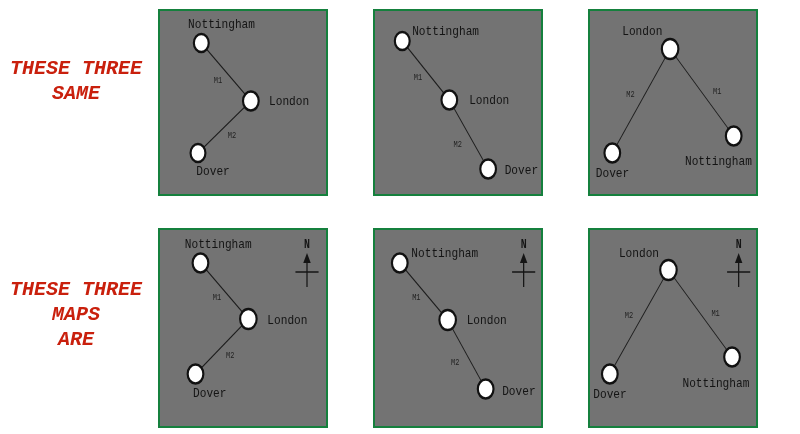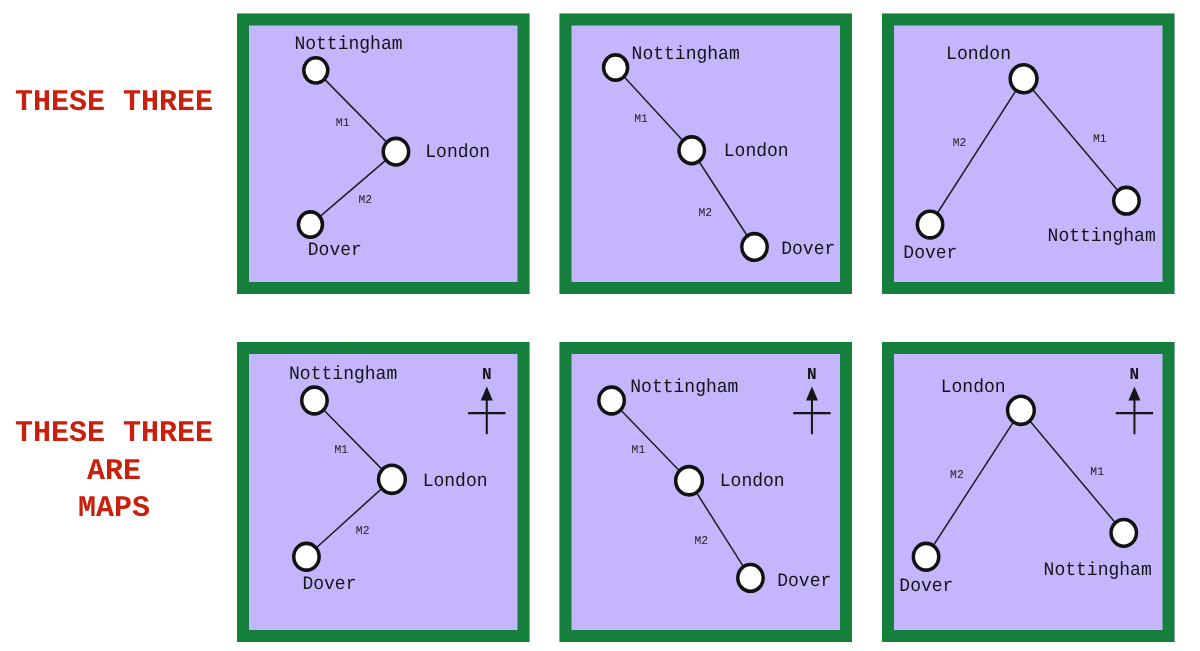--- a/index.html
+++ b/index.html
@@ -16,29 +16,29 @@
     left: 0;
     width: 152px;
     text-align: center;
     color: #c9200d;
     font-weight: 700;
     font-size: 20px;
     line-height: 25px;
     letter-spacing: 0px;
     white-space: nowrap;
   }
-  .caption div { white-space: nowrap; }
+  .caption div { white-space: nowrap; font-style: italic; }
   .caption-graphs { top: 56px; }
   .caption-maps   { top: 277px; }
   .panel {
     position: absolute;
-    width: 195px;
-    border: 8px solid #15803d;
+    width: 170px;
+    border: 2px solid #15803d;
     box-sizing: border-box;
-    background: #c4b5fd;
+    background: #737373;
   }
   .panel-top { top: 9px; height: 187px; }
   .panel-bottom { top: 228px; height: 200px; }
   .col-1 { left: 158px; }
   .col-2 { left: 373px; }
   .col-3 { left: 588px; }
   .panel svg { display: block; width: 100%; height: 100%; }
   .edge { stroke: #1c1c1c; stroke-width: 1.1; }
   .node { fill: #ffffff; stroke: #111111; stroke-width: 2.6; }
   text.city { font-family: "Liberation Mono", "DejaVu Sans Mono", monospace; font-size: 13.5px; fill: #141414; }
@@ -47,25 +47,26 @@
   .compass-line { stroke: #141414; stroke-width: 1.5; }
   .compass-head { fill: #141414; }
 </style>
 </head>
 <body>
 
 <div class="stage">
 
   <div class="caption caption-graphs">
     <div>THESE THREE</div>
+    <div>SAME</div>
   </div>
   <div class="caption caption-maps">
     <div>THESE THREE</div>
+    <div>MAPS</div>
     <div>ARE</div>
-    <div>MAPS</div>
   </div>
 
   <div class="panel panel-top col-1">
     <svg viewBox="0 0 201 183" preserveAspectRatio="none">
       <line class="edge" x1="50" y1="32" x2="110" y2="90"></line>
       <line class="edge" x1="110" y1="90" x2="46" y2="142"></line>
       <circle class="node" cx="50" cy="32" r="9"></circle>
       <circle class="node" cx="110" cy="90" r="9.5"></circle>
       <circle class="node" cx="46" cy="142" r="9"></circle>
       <text class="city" x="34" y="17">Nottingham</text>

